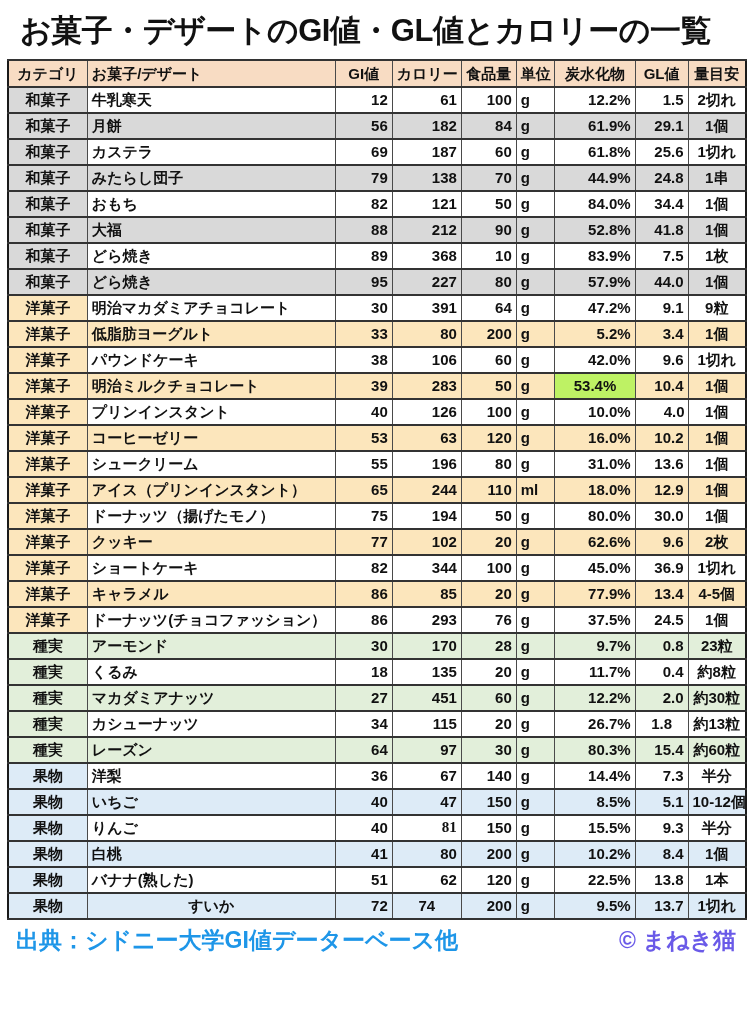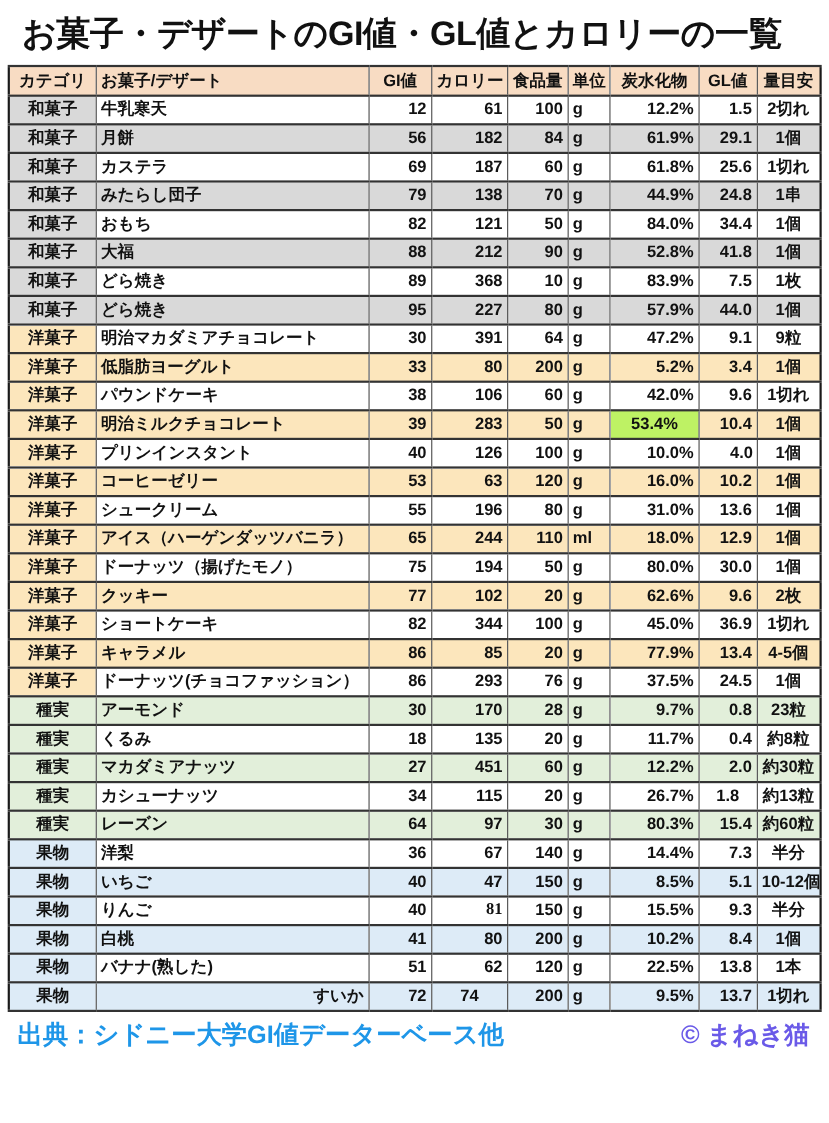--- a/index.html
+++ b/index.html
@@ -267,21 +267,21 @@
           <td style="text-align: right; background: rgb(255, 255, 255);">55</td>
           <td style="text-align: right; background: rgb(255, 255, 255);">196</td>
           <td style="text-align: right; background: rgb(255, 255, 255);">80</td>
           <td style="text-align: left; background: rgb(255, 255, 255);">g</td>
           <td style="text-align: right; background: rgb(255, 255, 255);">31.0%</td>
           <td style="text-align: right; background: rgb(255, 255, 255);">13.6</td>
           <td style="text-align: center; background: rgb(255, 255, 255);">1個</td>
         </tr>
         <tr>
           <td style="text-align: center; background: rgb(252, 230, 188);">洋菓子</td>
-          <td style="text-align: left; background: rgb(252, 230, 188);">アイス（ハーゲンダッツバニラ）</td>
+          <td style="text-align: left; background: rgb(252, 230, 188);">アイス（プリンインスタント）</td>
           <td style="text-align: right; background: rgb(252, 230, 188);">65</td>
           <td style="text-align: right; background: rgb(252, 230, 188);">244</td>
           <td style="text-align: right; background: rgb(252, 230, 188);">110</td>
           <td style="text-align: left; background: rgb(252, 230, 188);">ml</td>
           <td style="text-align: right; background: rgb(252, 230, 188);">18.0%</td>
           <td style="text-align: right; background: rgb(252, 230, 188);">12.9</td>
           <td style="text-align: center; background: rgb(252, 230, 188);">1個</td>
         </tr>
         <tr>
           <td style="text-align: center; background: rgb(252, 230, 188);">洋菓子</td>
@@ -443,21 +443,21 @@
           <td style="text-align: right; background: rgb(255, 255, 255);">51</td>
           <td style="text-align: right; background: rgb(255, 255, 255);">62</td>
           <td style="text-align: right; background: rgb(255, 255, 255);">120</td>
           <td style="text-align: left; background: rgb(255, 255, 255);">g</td>
           <td style="text-align: right; background: rgb(255, 255, 255);">22.5%</td>
           <td style="text-align: right; background: rgb(255, 255, 255);">13.8</td>
           <td style="text-align: center; background: rgb(255, 255, 255);">1本</td>
         </tr>
         <tr>
           <td style="text-align: center; background: rgb(221, 235, 247);">果物</td>
-          <td style="text-align: right; background: rgb(221, 235, 247);">すいか</td>
+          <td style="text-align: center; background: rgb(221, 235, 247);">すいか</td>
           <td style="text-align: right; background: rgb(221, 235, 247);">72</td>
           <td style="text-align: center; background: rgb(221, 235, 247);">74</td>
           <td style="text-align: right; background: rgb(221, 235, 247);">200</td>
           <td style="text-align: left; background: rgb(221, 235, 247);">g</td>
           <td style="text-align: right; background: rgb(221, 235, 247);">9.5%</td>
           <td style="text-align: right; background: rgb(221, 235, 247);">13.7</td>
           <td style="text-align: center; background: rgb(221, 235, 247);">1切れ</td>
         </tr>
       </tbody>
   </table>

